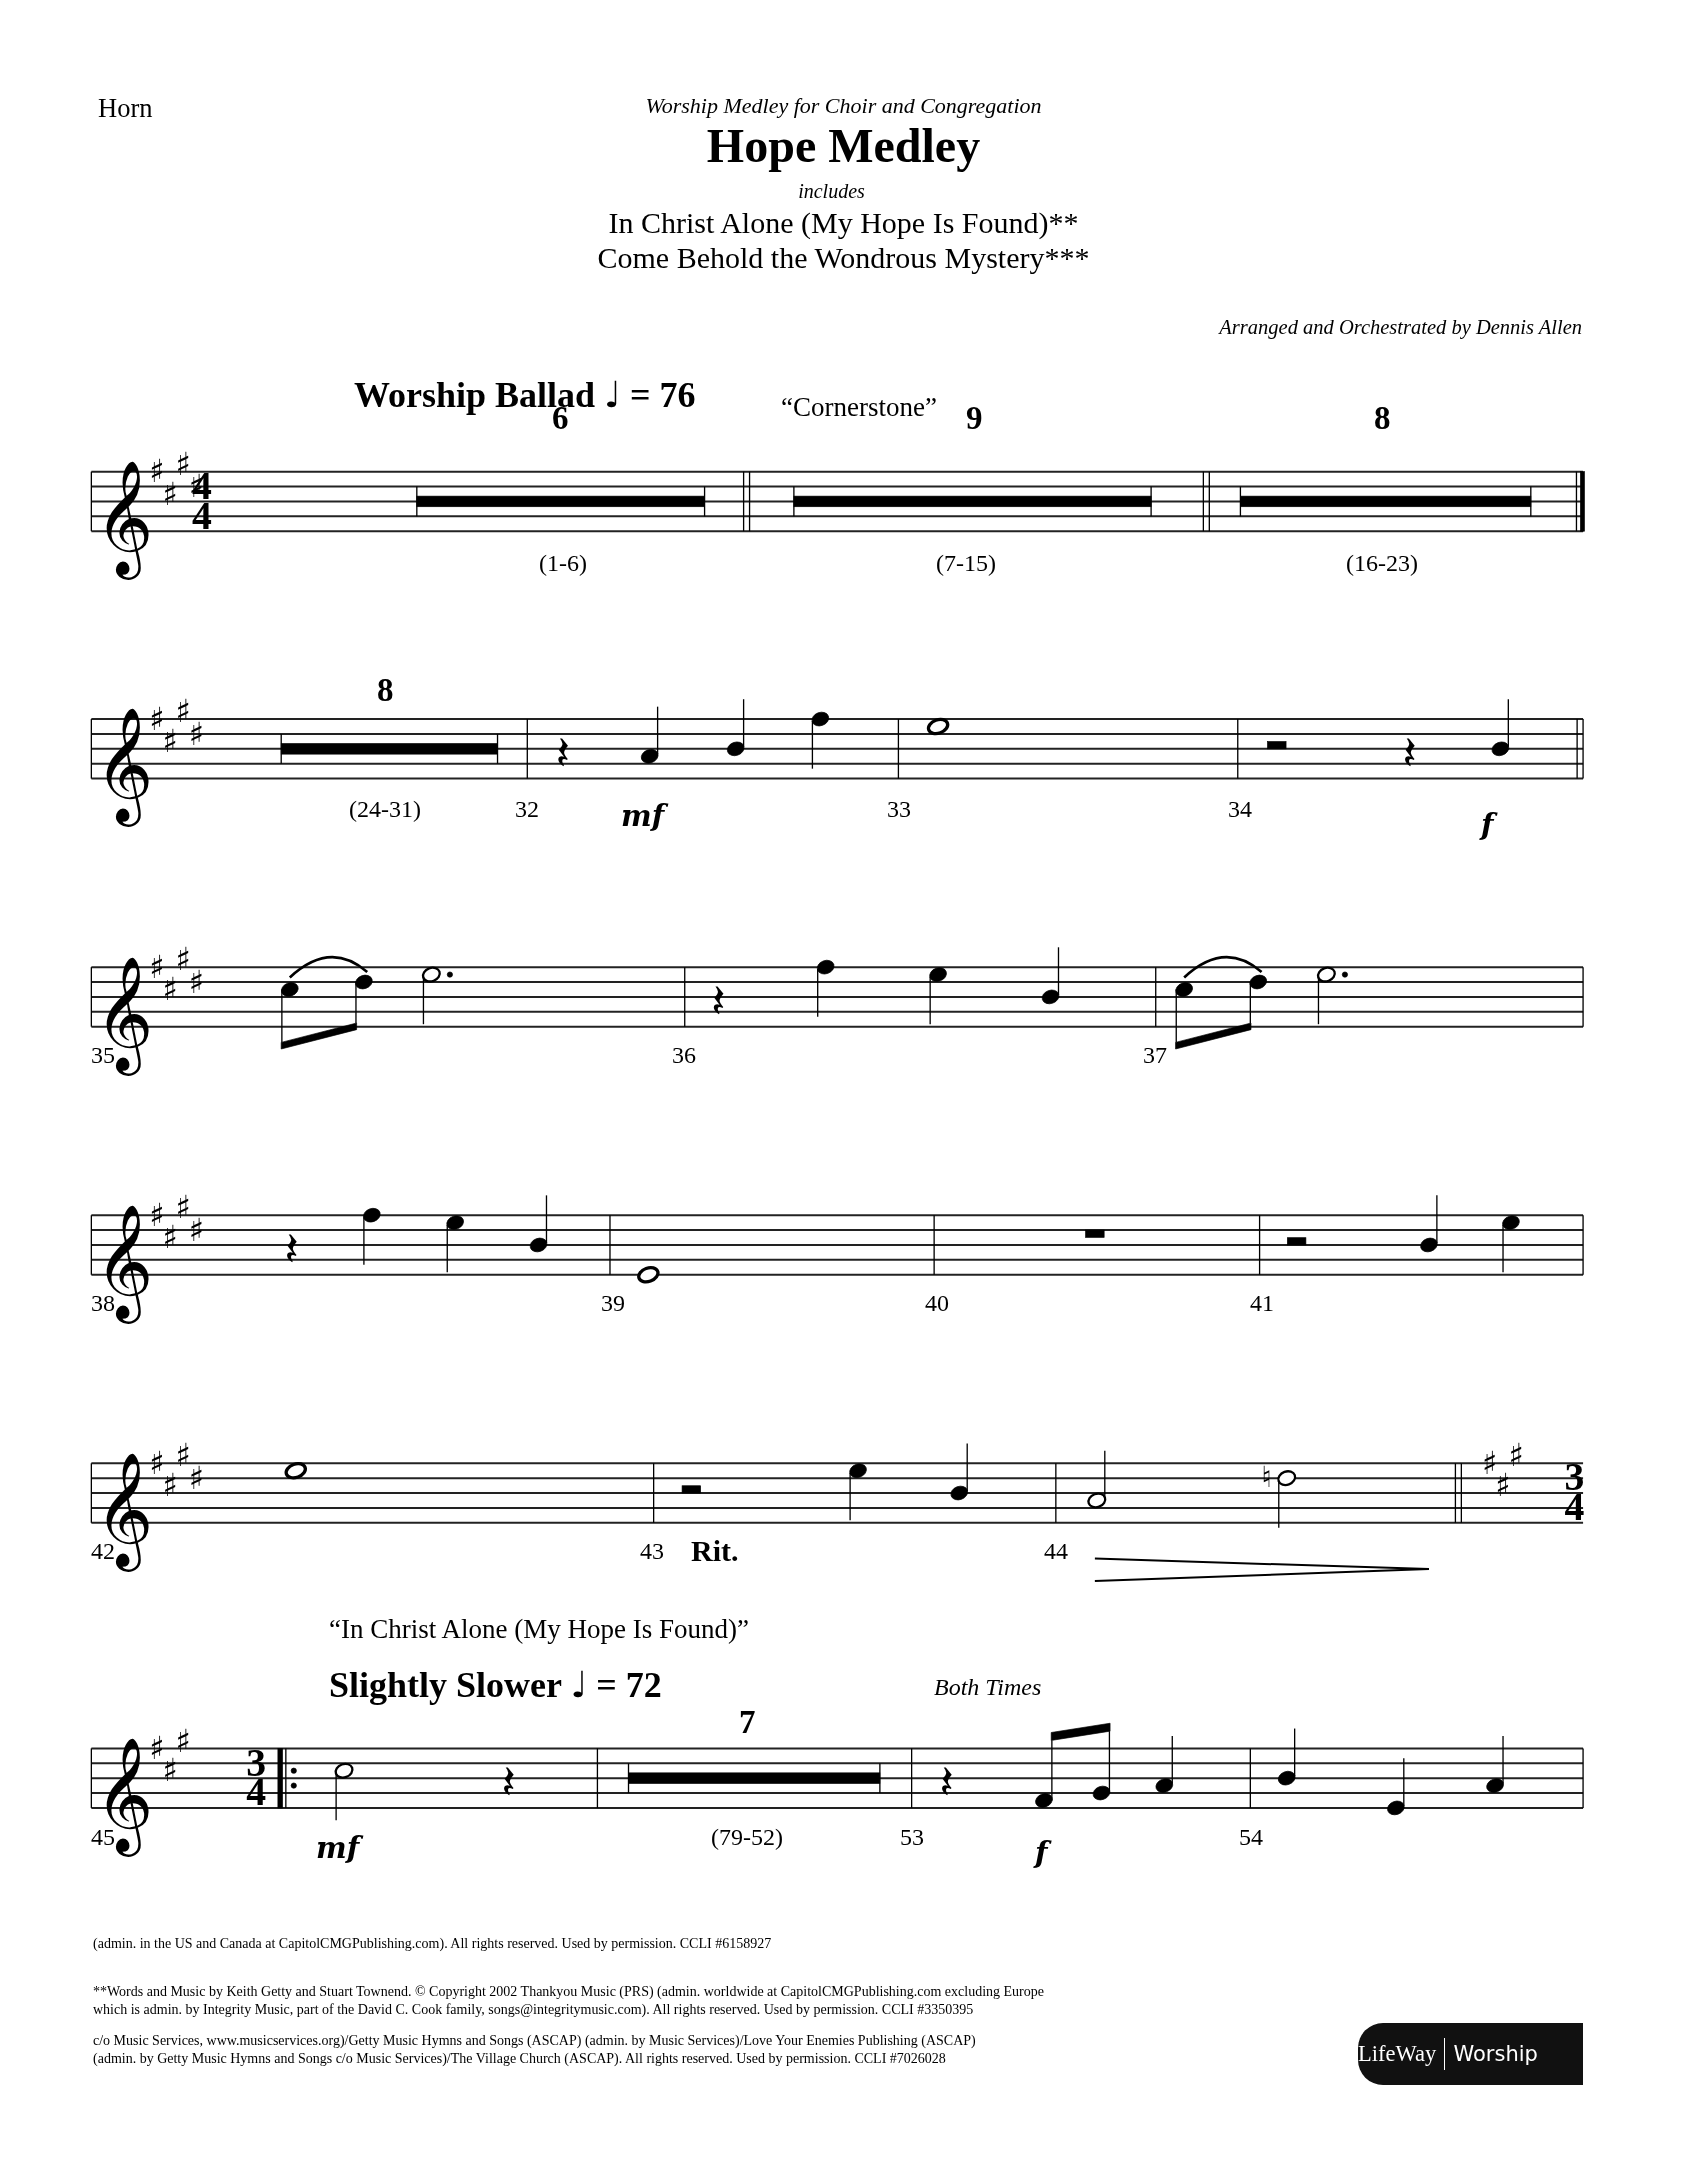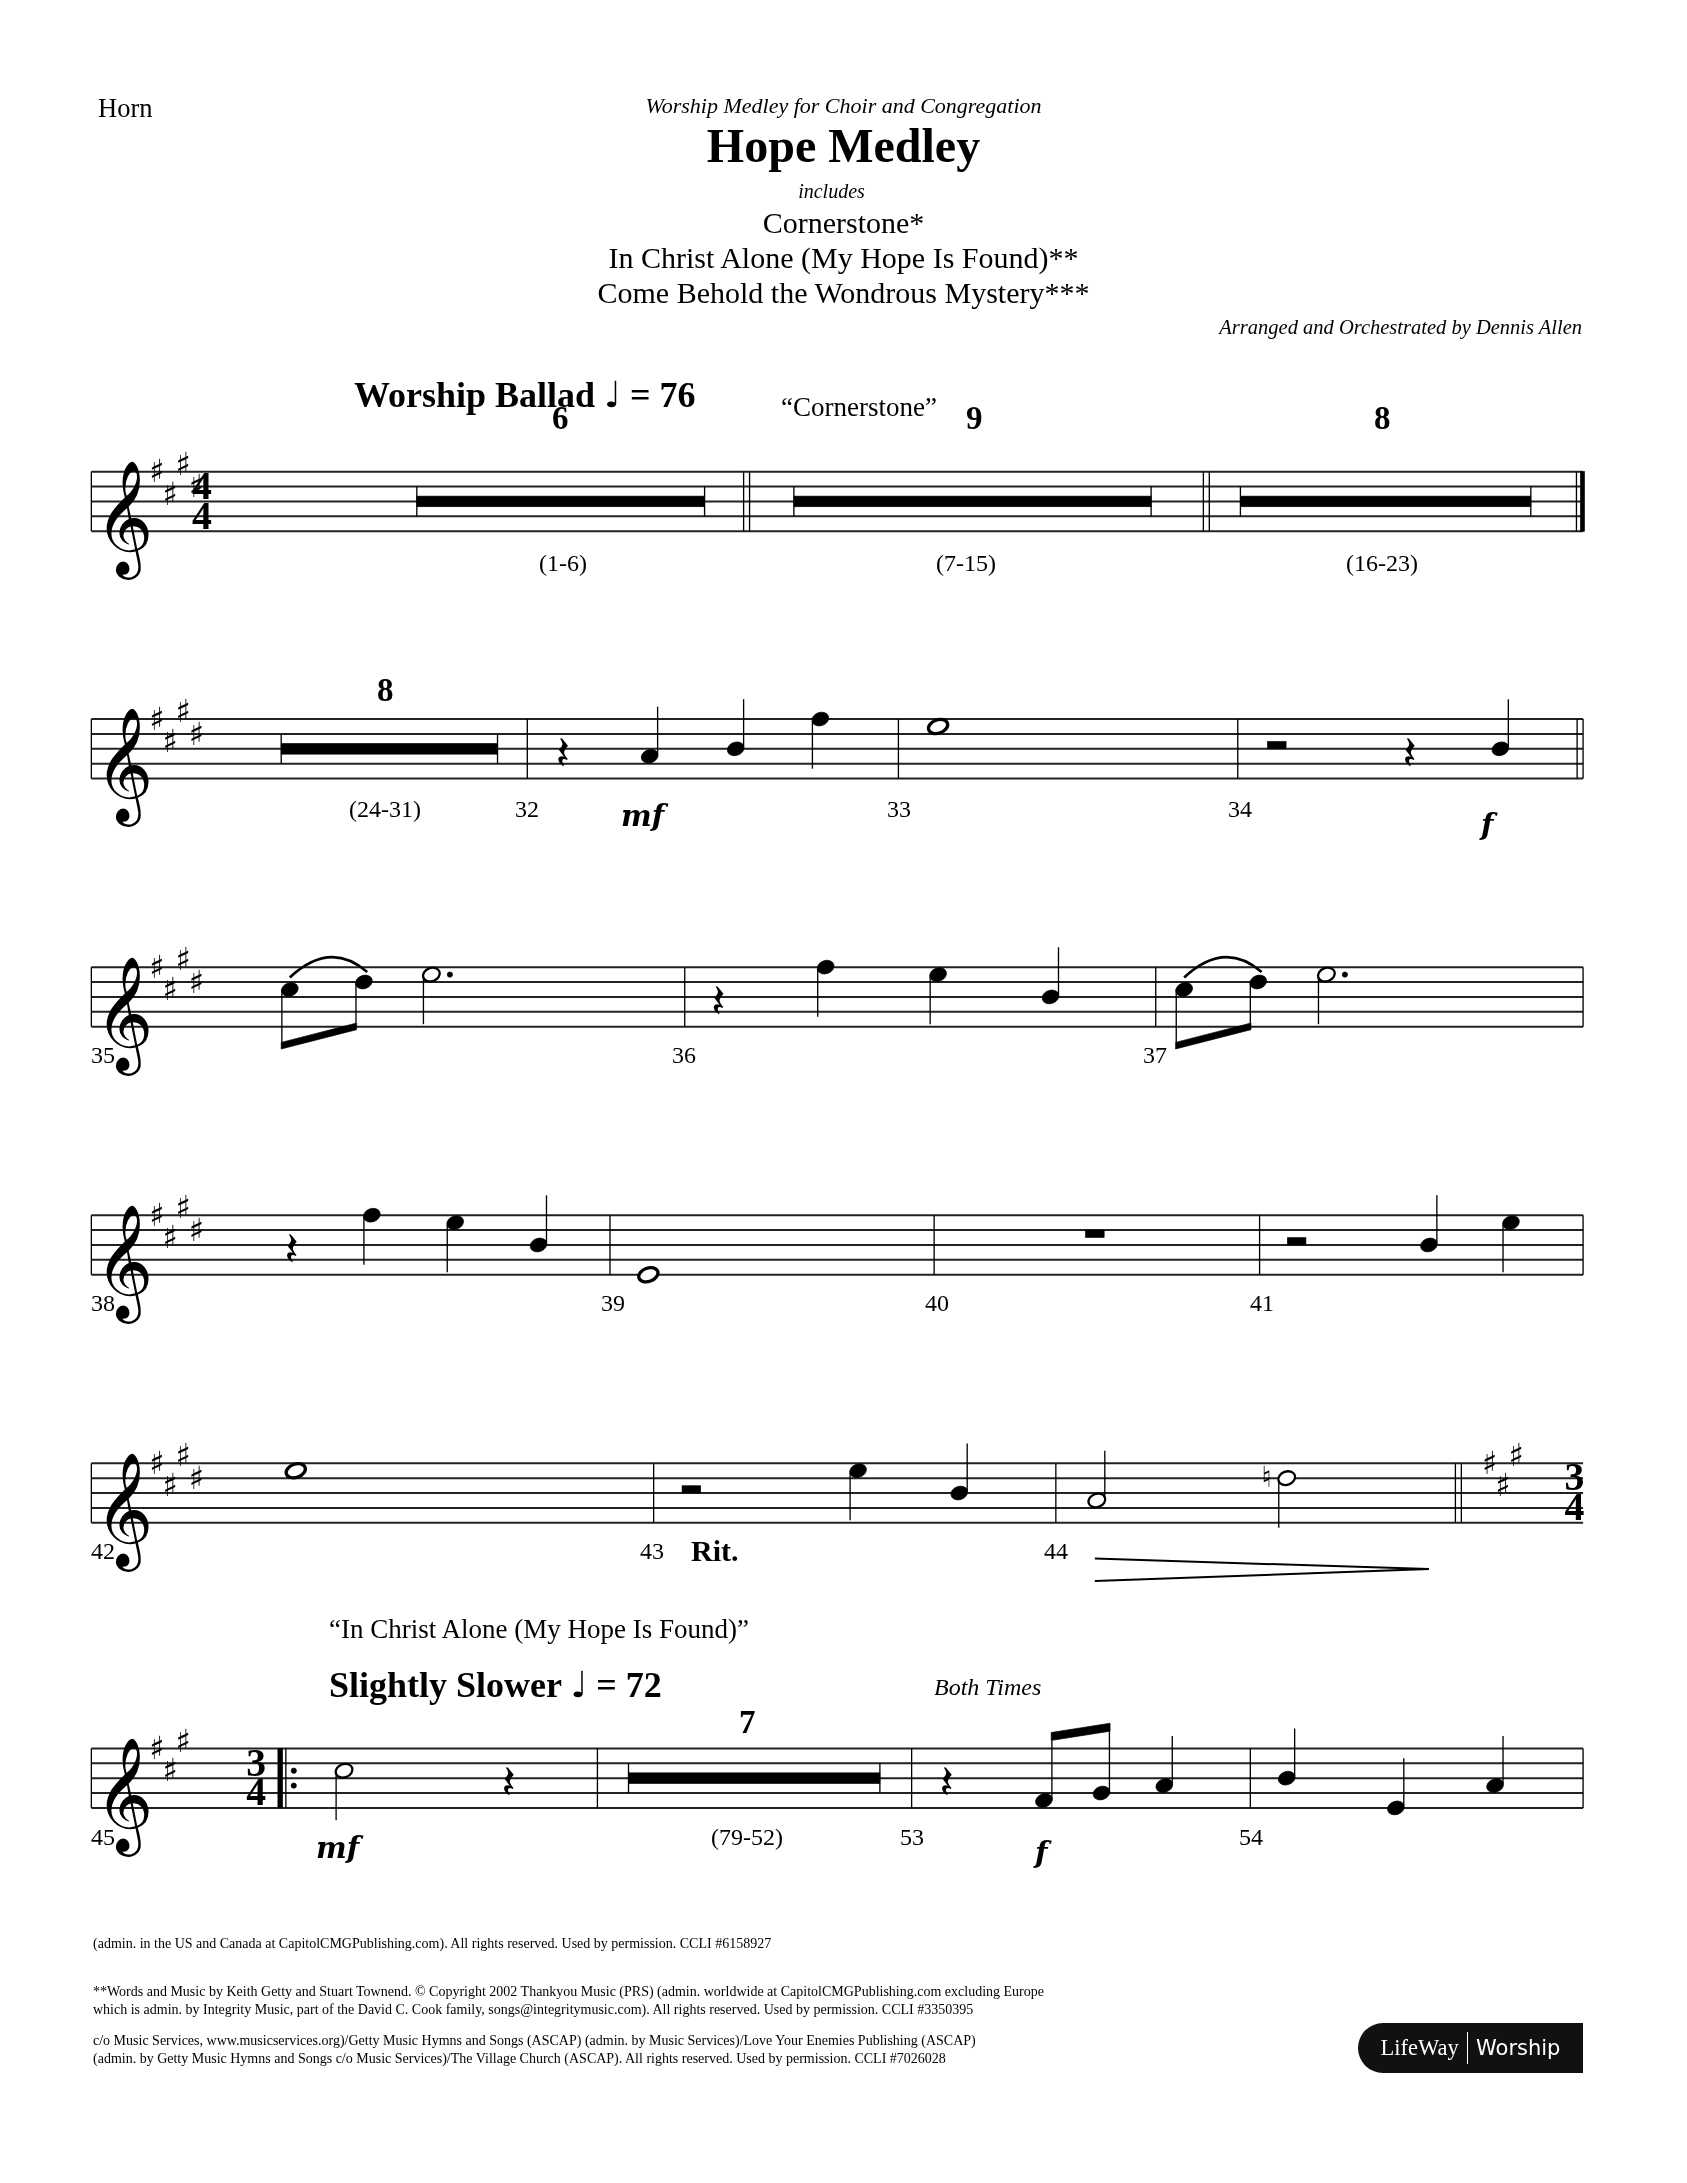--- a/index.html
+++ b/index.html
@@ -13,35 +13,34 @@
   .arranger { right:105px; top:316px; font-size:20.5px; font-style:italic; }
   .tempo { font-size:36px; font-weight:bold; white-space:nowrap; }
   .song-label { font-size:27px; white-space:nowrap; }
   .italic-dir { font-size:24px; font-style:italic; white-space:nowrap; }
   .mnum { font-size:24px; white-space:nowrap; }
   .range { font-size:24px; white-space:nowrap; }
   .rest-count { font-size:33px; font-weight:bold; }
   .dyn { font-size:29px; font-style:italic; font-weight:bold; font-family:"DejaVu Serif",serif; }
   .rit { font-size:30px; font-weight:bold; }
   .footer { left:93px; font-size:14px; line-height:18px; width:1257px; }
-  .logo { left:1358px; top:2023px; width:225px; height:50px; background:#111; border-radius:25px 0 0 25px; color:#fff; display:flex; align-items:center; justify-content:center; font-size:22.5px; }
+  .logo { left:1358px; top:2023px; width:225px; height:62px; background:#111; border-radius:25px 0 0 25px; color:#fff; display:flex; align-items:center; font-size:22.5px; }
   .logo .lw { font-family:"Liberation Serif",serif; }
   .logo .sep { width:1.3px; height:32px; background:#fff; margin:0 8px; }
   .logo .ws { font-family:"DejaVu Sans",sans-serif; font-size:21px; }
   svg.staff { position:absolute; left:0; overflow:visible; }
 </style>
 </head>
 <body>
 
 <div class="abs part-name">Horn</div>
 <div class="abs subtitle">Worship Medley for Choir and Congregation</div>
 <div class="abs title">Hope Medley</div>
 <div class="abs includes">includes</div>
 <div class="abs songs">
-  <div>Cornerstone*</div>
   <div>In Christ Alone (My Hope Is Found)**</div>
   <div>Come Behold the Wondrous Mystery***</div>
 </div>
 <div class="abs arranger">Arranged and Orchestrated by Dennis Allen</div>
 
 <div class="abs tempo" style="left:354px; top:374px;">
   <span>Worship Ballad</span>
   <span style="font-family:'DejaVu Sans',sans-serif;font-weight:normal;">♩</span>
   <span>= 76</span>
 </div>

